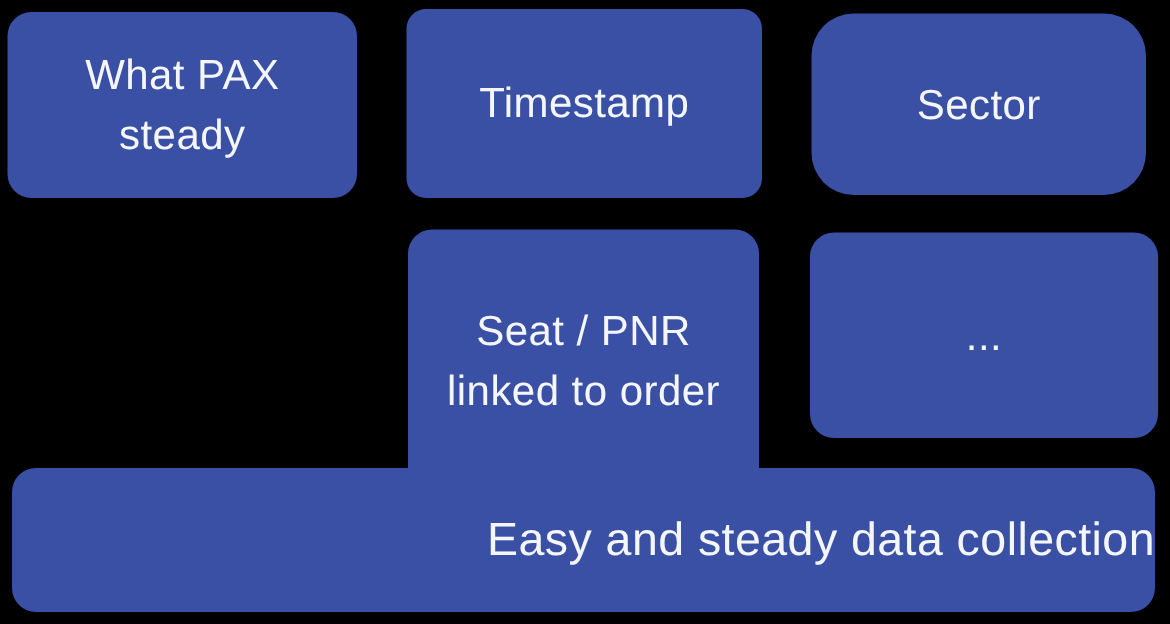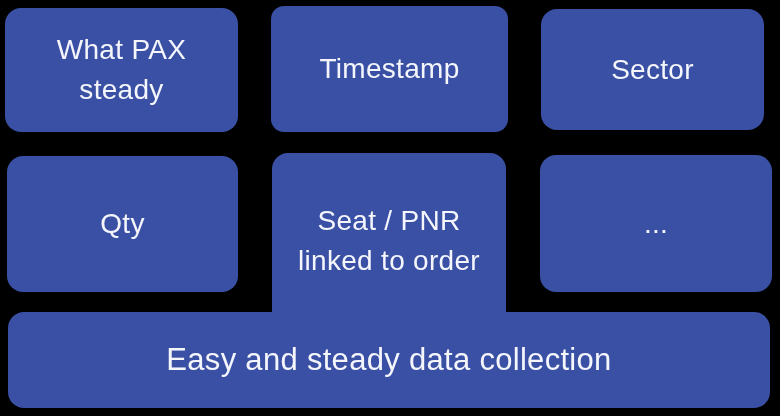--- a/index.html
+++ b/index.html
@@ -29,35 +29,35 @@
     justify-content: center;
     text-align: center;
     font-size: 28px;
     line-height: 1.42;
     padding: 0 22px;
     letter-spacing: 0.3px;
   }
   
   .c1 { left: 5px;   top: 8px;   width: 233px; height: 124px; }
   .c2 { left: 271px; top: 6px;   width: 237px; height: 126px; border-radius: 13px; }
-  .c3 { left: 541px; top: 9px;   width: 223px; height: 121px; }
+  .c3 { left: 541px; top: 9px;   width: 223px; height: 121px; border-radius: 28px; }
   
   .c4 { left: 7px;   top: 156px; width: 231px; height: 136px; }
   .c5 { left: 272px; top: 153px; width: 234px; height: 175px; }
   .c6 { left: 540px; top: 155px; width: 232px; height: 137px; }
   
   .footer-bar {
     position: absolute;
     left: 8px; top: 312px; width: 762px; height: 96px;
     background: var(--card_blue);
     border-radius: 16px;
     color: var(--text);
     display: flex;
     align-items: center;
-    justify-content: center;
+    justify-content: flex-end;
     text-align: center;
     font-size: 31px;
     letter-spacing: 0.3px;
   }
   .label { display: inline-block; }
 </style>
 </head>
 <body>
 
 <div class="stage">
@@ -67,23 +67,20 @@
   </div>
 
   <div class="card c2">
     <span class="label">Timestamp</span>
   </div>
 
   <div class="card c3">
     <span class="label">Sector</span>
   </div>
 
-  <div class="card c4">
-    <span class="label">Qty</span>
-  </div>
 
   <div class="card c5">
     <span class="label">Seat / PNR linked to order</span>
   </div>
 
   <div class="card c6">
     <span class="label">...</span>
   </div>
 
   <div class="footer-bar">

